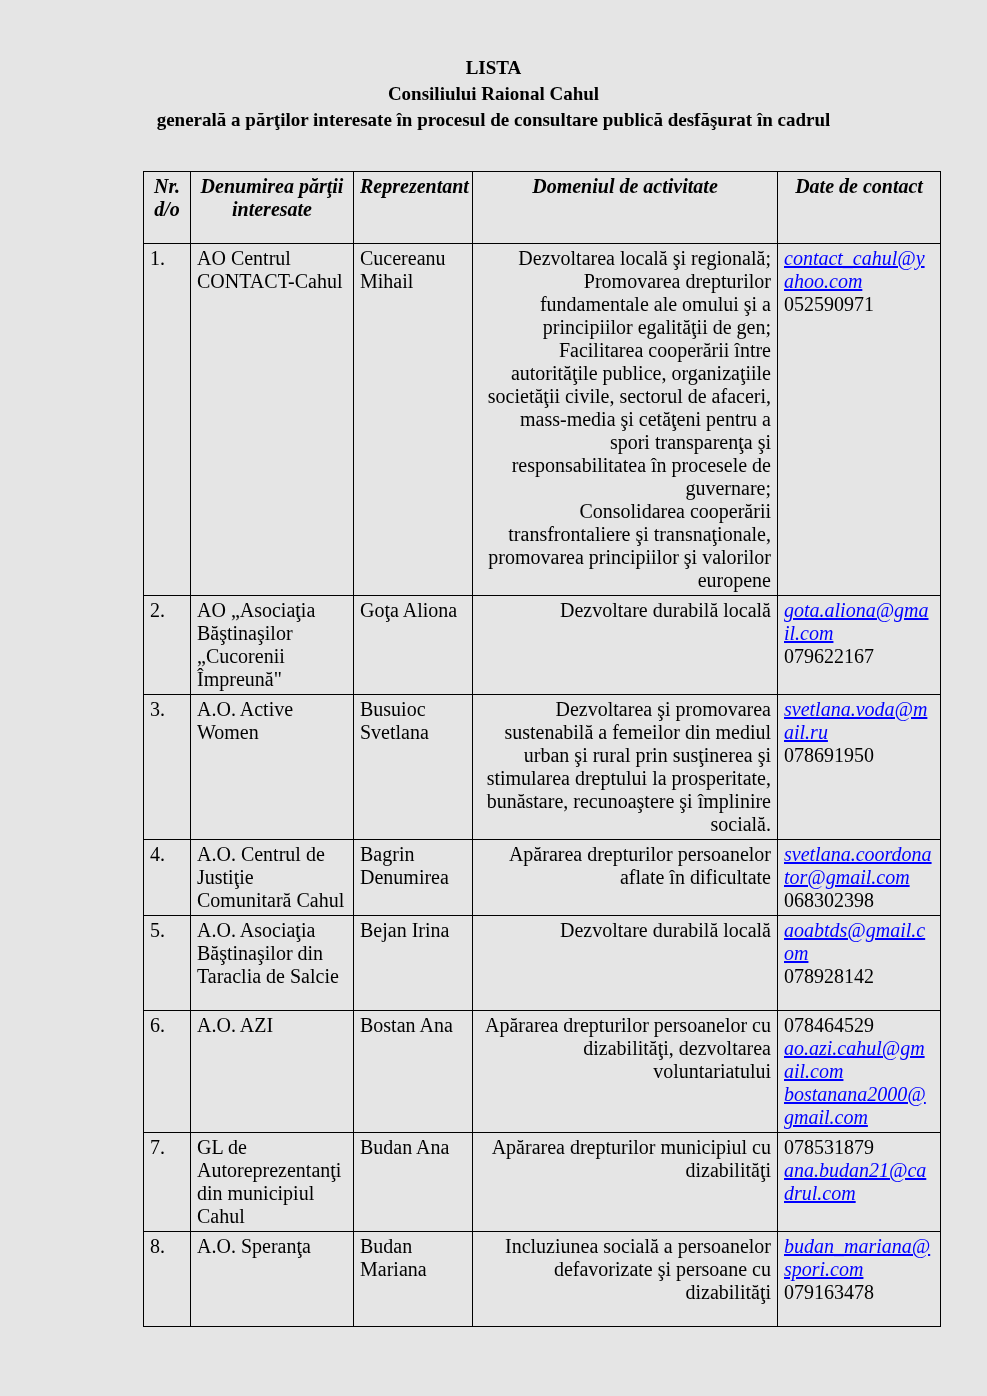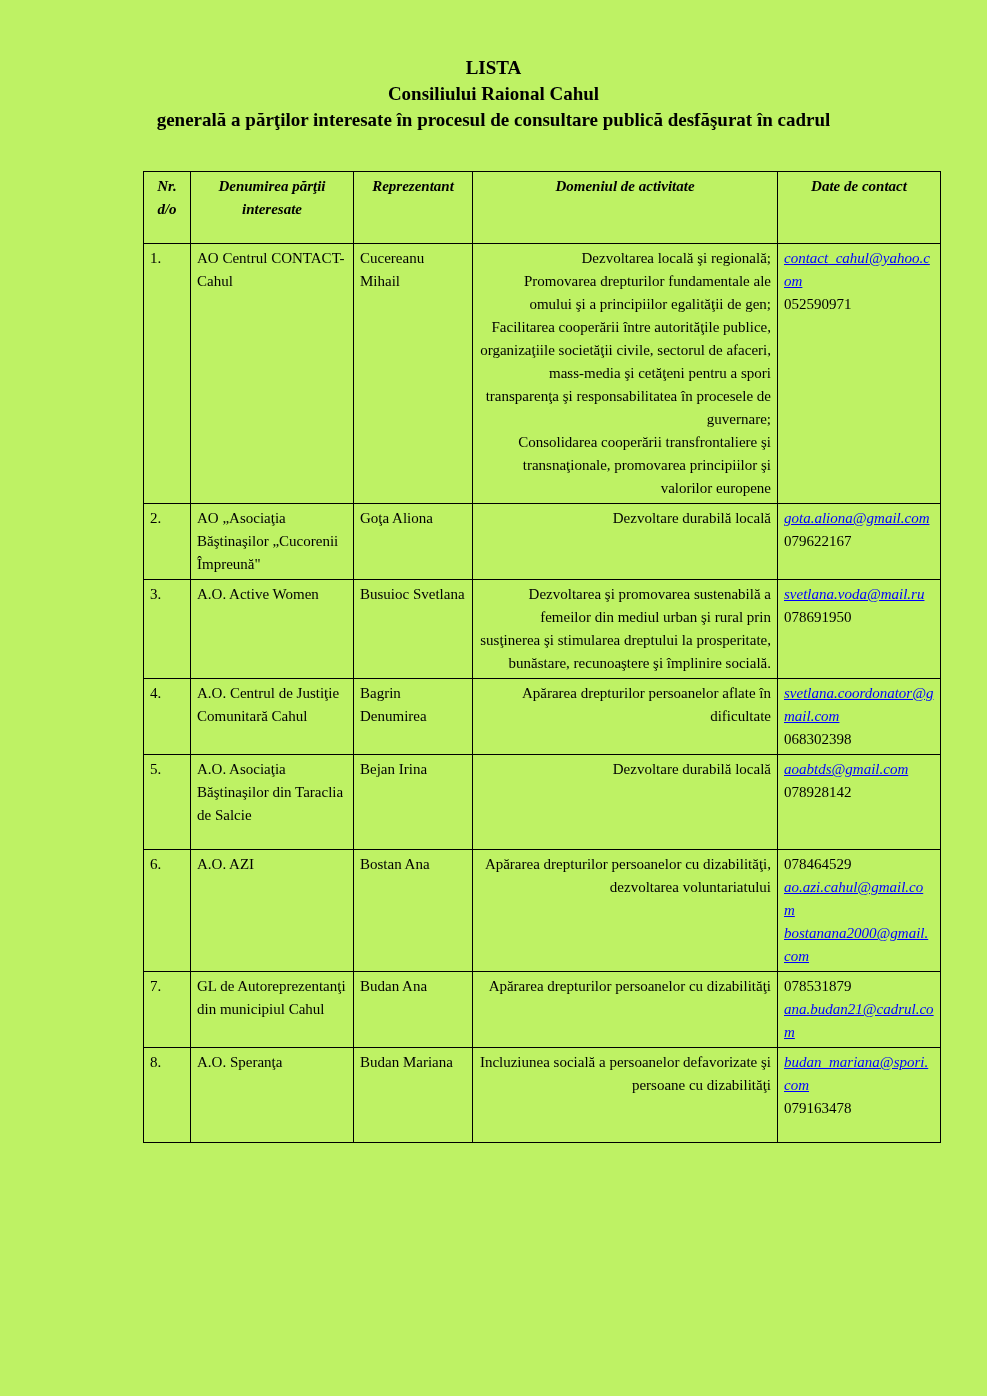--- a/index.html
+++ b/index.html
@@ -5,37 +5,37 @@
   * { margin: 0; padding: 0; box-sizing: border-box; }
   html, body {
     background: #ffffff;
     font-family: "Liberation Serif", serif;
     color: #000000;
   }
   .page {
     position: relative;
     width: 987px;
     height: 1396px;
-    background: #bef264;
+    background: #e5e5e5;
     overflow: hidden;
   }
   .title-block {
     padding-top: 55px;
     text-align: center;
     font-weight: bold;
     font-size: 19px;
     line-height: 26px;
   }
   table.stakeholders {
     border-collapse: collapse;
     table-layout: fixed;
     margin-left: 143px;
     margin-top: 38px;
     width: 797px;
-    font-size: 15px;
+    font-size: 20px;
     line-height: 23px;
     border-radius: 15px;
   }
   table.stakeholders th,
   table.stakeholders td {
     border: 1px solid #000000;
     vertical-align: top;
     padding: 3px 6px;
     overflow: hidden;
   }
@@ -167,21 +167,21 @@
             <span class="contact-text">078464529</span>
             <a class="contact-link" href="#">ao.azi.cahul@gmail.com</a>
             <a class="contact-link" href="#">bostanana2000@gmail.com</a>
           </td>
   </tr>
 
   <tr>
     <td class="cell-nr">7.</td>
     <td class="cell-name">GL de Autoreprezentanţi din municipiul Cahul</td>
     <td class="cell-rep">Budan Ana</td>
-    <td class="cell-domain">Apărarea drepturilor persoanelor cu dizabilităţi</td>
+    <td class="cell-domain">Apărarea drepturilor municipiul cu dizabilităţi</td>
     <td class="cell-contact">
             <span class="contact-text">078531879</span>
             <a class="contact-link" href="#">ana.budan21@cadrul.com</a>
           </td>
   </tr>
 
   <tr>
     <td class="cell-nr">8.</td>
     <td class="cell-name">A.O. Speranţa</td>
     <td class="cell-rep">Budan Mariana</td>

